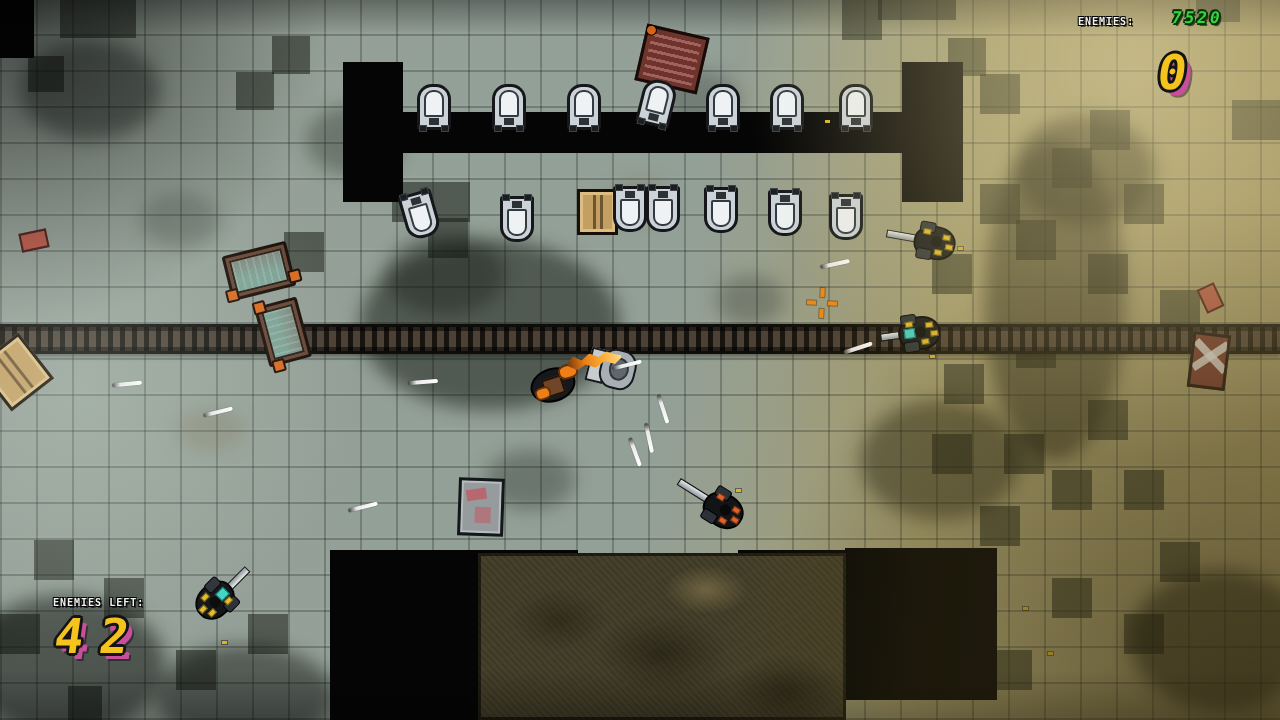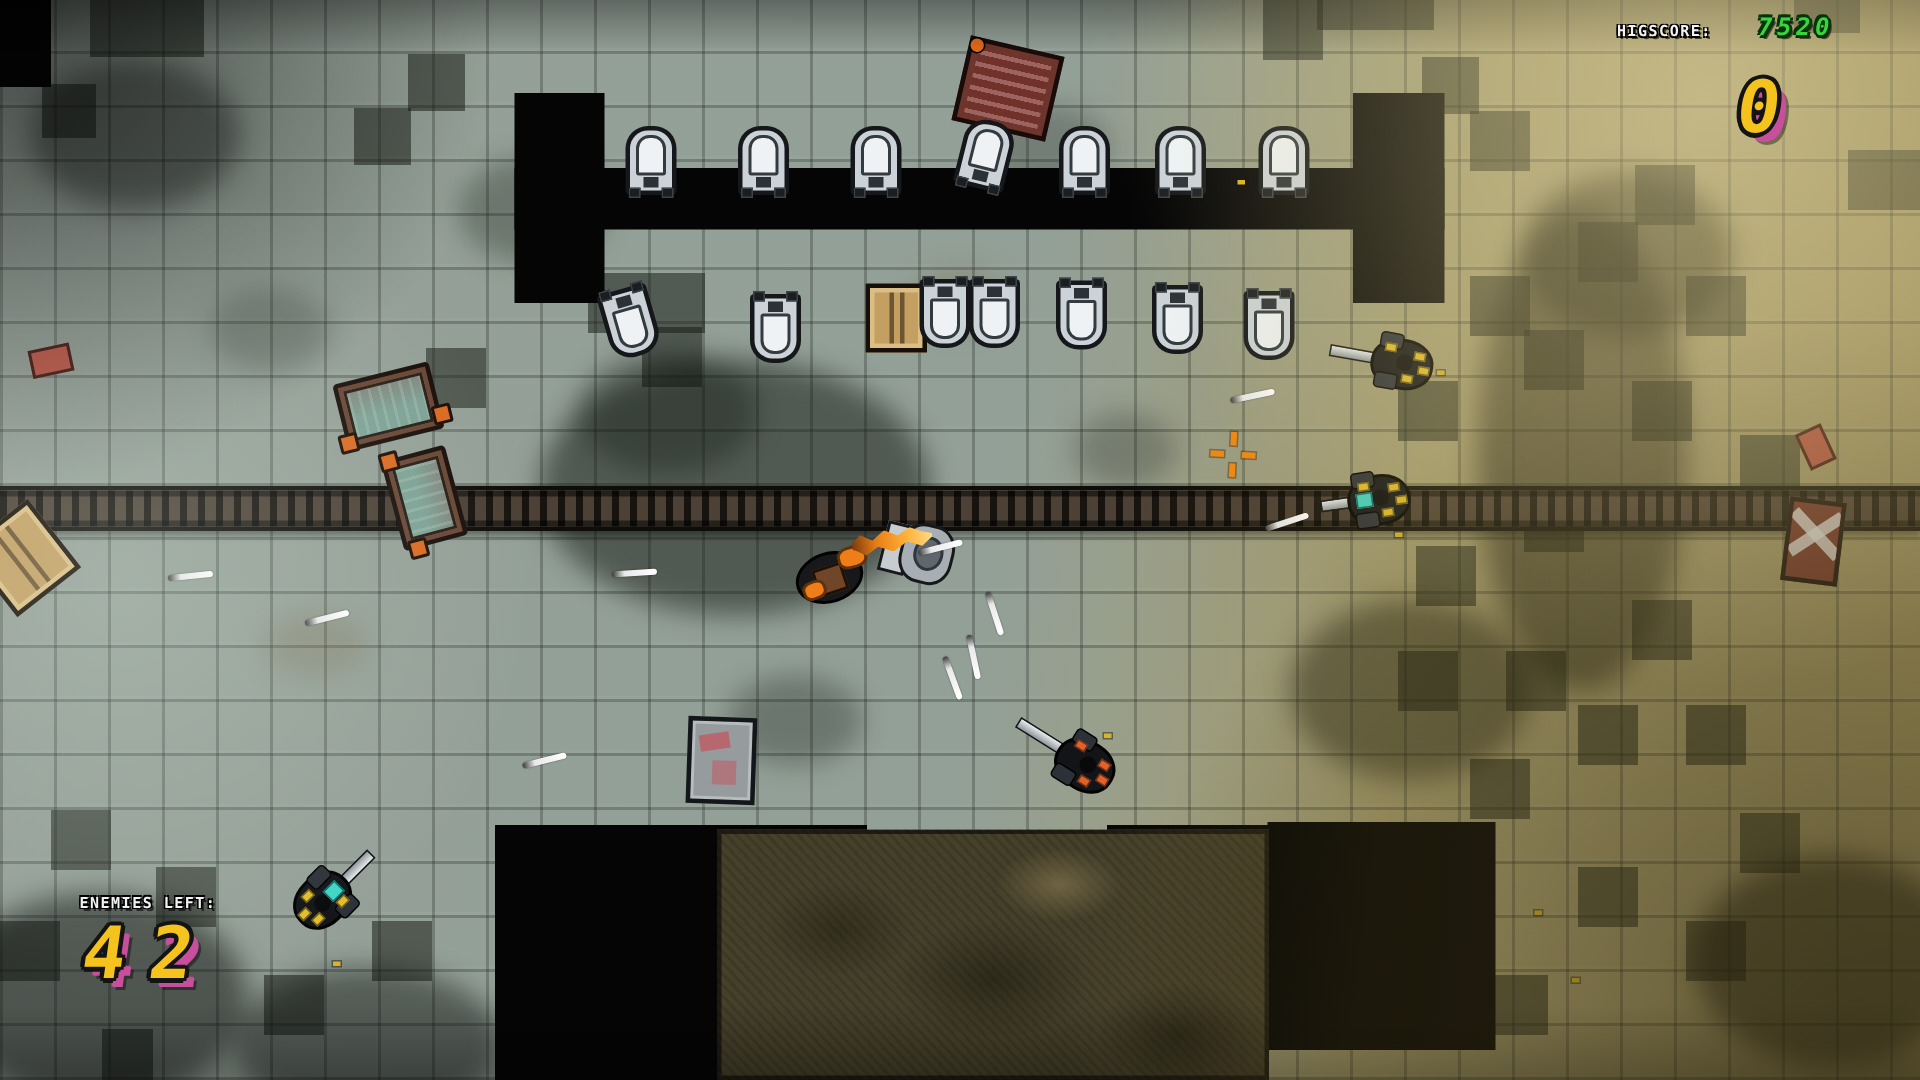--- a/index.html
+++ b/index.html
@@ -401,18 +401,18 @@
       <div class="casing" style="left: 825px; top: 120px;"></div>
     </div>
   <div id="crosshair" style="left: 805px; top: 286px;">
     <div class="ch t"></div>
     <div class="ch b"></div>
     <div class="ch l"></div>
     <div class="ch r"></div>
   </div>
   <div id="light"></div>
 
-  <span class="hud-label" style="left:1078px;top:16px;">HIGSCORE:</span>
+  <span class="hud-label" style="left:1078px;top:16px;">ENEMIES:</span>
   <span class="hud-green" style="left:1172px;top:8px;">7520</span>
   <span class="hud-big" style="left:1158px;top:44px;">0</span>
   <span class="hud-label" style="left:53px;top:597px;">ENEMIES LEFT:</span>
   <span class="hud-big" style="left:55px;top:608px;letter-spacing:16px;">42</span>
 </div>
 
 </body></html>

